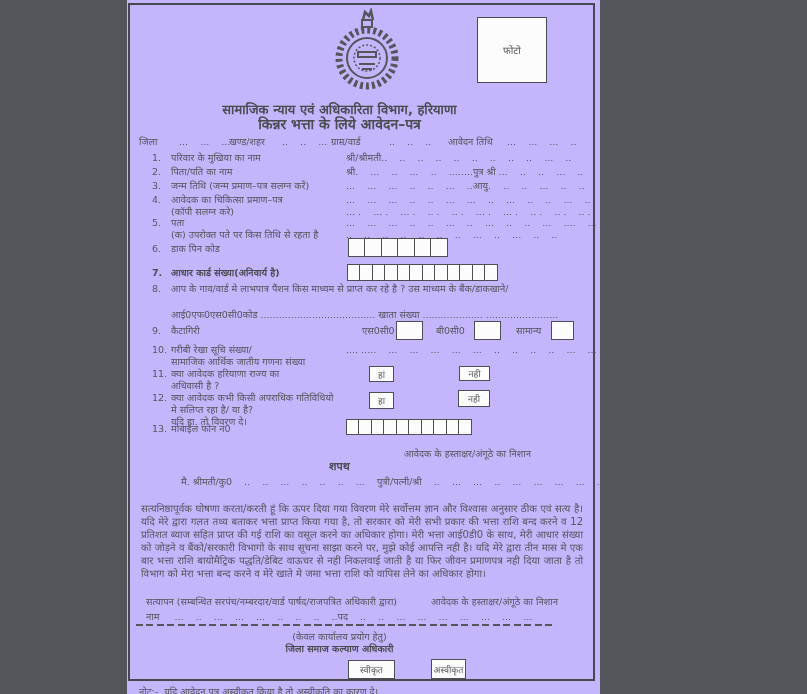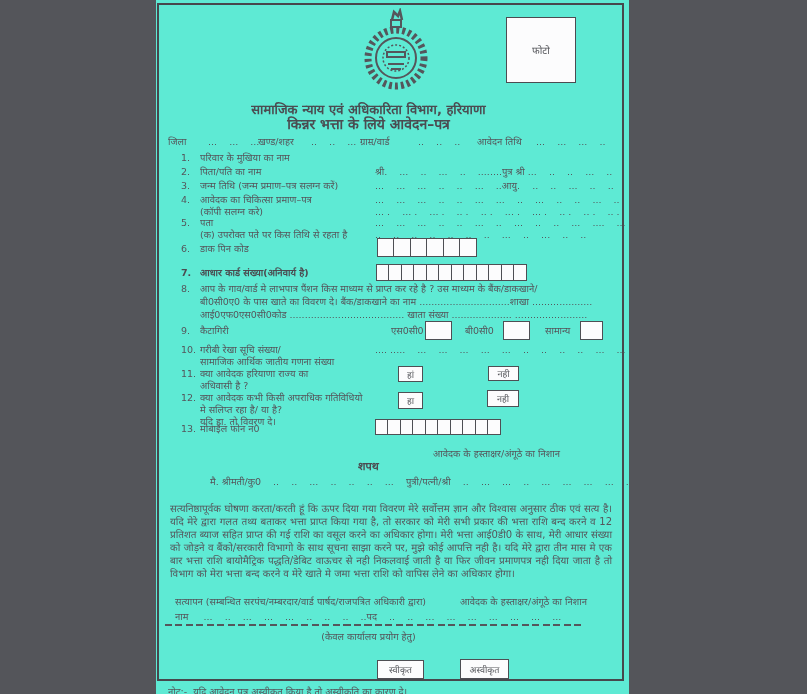--- a/index.html
+++ b/index.html
@@ -3,22 +3,22 @@
 <meta charset="utf-8">
 <style>
   html,body{margin:0;padding:0;}
   body{
     width:807px;height:694px;position:relative;overflow:hidden;
     background:#54555a;
     font-family:"DejaVu Sans",sans-serif;
     color:#54555a;
   }
   .page{
-    position:absolute;left:156px;top:0;width:473px;height:694px;
-    background:#5eead4;overflow:hidden;
+    position:absolute;left:127px;top:0;width:473px;height:694px;
+    background:#c4b5fd;overflow:hidden;
   }
   .frame{
     position:absolute;left:1px;top:3px;width:467px;height:678px;
     border:2px solid #47484d;box-sizing:border-box;pointer-events:none;
   }
   .t{position:absolute;white-space:pre;font-size:9.5px;line-height:12px;color:#55565b;}
   .b{font-weight:bold;color:#4b4c51;}
   .center{left:0;width:425px;text-align:center;}
   .photo{
     position:absolute;left:350px;top:17px;width:70px;height:66px;
@@ -81,20 +81,21 @@
   <div class="t" style="left:52px;top:136px;">...    ...    ...</div>
   <div class="t" style="left:102px;top:136px;">खण्ड/शहर</div>
   <div class="t" style="left:155px;top:136px;">..    ..    ...    ..</div>
   <div class="t" style="left:204px;top:136px;">ग्राम/वार्ड</div>
   <div class="t" style="left:262px;top:136px;">..    ..    ..</div>
   <div class="t" style="left:321px;top:136px;">आवेदन तिथि</div>
   <div class="t" style="left:380px;top:136px;">...    ...    ...    ..</div>
 
   <div class="t" style="left:25px;top:152px;">1.</div>
   <div class="t" style="left:44px;top:152px;">परिवार के मुखिया का नाम</div>
+  <div class="t" style="left:219px;top:152px;">श्री/श्रीमती..    ..    ..    ..    ..    ..    ..    ..    ..    ...    ..</div>
 
   <div class="t" style="left:25px;top:166px;">2.</div>
   <div class="t" style="left:44px;top:166px;">पिता/पति का नाम</div>
   <div class="t" style="left:219px;top:166px;">श्री.    ...    ..    ...    ..    ........पुत्र श्री ...    ..    ..    ...    ..</div>
 
   <div class="t" style="left:25px;top:180px;">3.</div>
   <div class="t" style="left:44px;top:180px;">जन्म तिथि (जन्म प्रमाण–पत्र सलग्न करें)</div>
   <div class="t" style="left:219px;top:180px;">...    ...    ...    ..    ..    ...    ..आयु.    ..    ..    ...    ..    ..</div>
 
   <div class="t" style="left:25px;top:194px;">4.</div>
@@ -132,21 +133,20 @@
       <div class="cell"></div>
       <div class="cell"></div>
       <div class="cell"></div>
       <div class="cell"></div>
       <div class="cell"></div>
       <div class="cell"></div>
     </div>
 
   <div class="t" style="left:25px;top:283px;">8.</div>
   <div class="t" style="left:44px;top:283px;">आप के गाव/वार्ड मे लाभपात्र पैंशन किस माध्यम से प्राप्त कर रहे है ? उस माध्यम के बैंक/डाकखाने/</div>
-  <div class="t" style="left:44px;top:296px;">बी0सी0ए0 के पास खाते का विवरण दे। बैंक/डाकखाने का नाम ..............................शाखा ....................</div>
   <div class="t" style="left:44px;top:309px;">आई0एफ0एस0सी0कोड ...................................... खाता संख्या .................... ........................</div>
 
   <div class="t" style="left:25px;top:325px;">9.</div>
   <div class="t" style="left:44px;top:325px;">कैटागिरी</div>
   <div class="t" style="left:235px;top:325px;">एस0सी0</div>
   <div class="chk" style="left:269px;top:321px;width:27px;height:19px;"></div>
   <div class="t" style="left:309px;top:325px;">बी0सी0</div>
   <div class="chk" style="left:347px;top:321px;width:27px;height:19px;"></div>
   <div class="t" style="left:389px;top:325px;">सामान्य</div>
   <div class="chk" style="left:424px;top:321px;width:23px;height:19px;"></div>
@@ -198,21 +198,22 @@
   <div class="t" style="left:54px;top:476px;">मै. श्रीमती/कु0    ..    ..    ...    ..    ..    ..    ...    पुत्री/पत्नी/श्री    ..    ...    ...    ..    ...    ...    ...    ...    ...</div>
   <div class="para" style="left:14px;top:502px;width:442px;">सत्यनिष्ठापूर्वक घोषणा करता/करती हूं कि ऊपर दिया गया विवरण मेरे सर्वोत्तम ज्ञान और विश्वास अनुसार ठीक एवं सत्य है। यदि मेरे द्वारा गलत तथ्य बताकर भत्ता प्राप्त किया गया है, तो सरकार को मेरी सभी प्रकार की भत्ता राशि बन्द करने व 12 प्रतिशत ब्याज सहित प्राप्त की गई राशि का वसूल करने का अधिकार होगा। मेरी भत्ता आई0डी0 के साथ, मेरी आधार संख्या को जोड़ने व बैंको/सरकारी विभागो के साथ सूचना साझा करने पर, मुझे कोई आपत्ति नही है। यदि मेरे द्वारा तीन मास मे एक बार भत्ता राशि बायोमैट्रिक पद्धति/डेबिट वाऊचर से नही निकलवाई जाती है या फिर जीवन प्रमाणपत्र नही दिया जाता है तो विभाग को मेरा भत्ता बन्द करने व मेरे खाते मे जमा भत्ता राशि को वापिस लेने का अधिकार होगा।</div>
 
   <div class="t" style="left:19px;top:596px;">सत्यापन (सम्बन्धित सरपंच/नम्बरदार/वार्ड पार्षद/राजपत्रित अधिकारी द्वारा)</div>
   <div class="t" style="left:304px;top:596px;">आवेदक के हस्ताक्षर/अंगूठे का निशान</div>
   <div class="t" style="left:19px;top:611px;">नाम     ...    ..    ...    ...    ...    ..    ..    ..    ..पद    ..    ..    ...    ...    ...    ...    ...    ...    ...</div>
 
   <div class="dashline" style="left:9px;top:624px;width:420px;"></div>
 
   <div class="t center" style="top:631px;">(केवल कार्यालय प्रयोग हेतु)</div>
+  <div class="t b center" style="top:643px;">जिला समाज कल्याण अधिकारी</div>
   <div class="ynbox" style="left:221px;top:660px;width:47px;height:19px;">
     <span>स्वीकृत</span>
   </div>
-  <div class="ynbox" style="left:304px;top:659px;width:49px;height:20px;font-family:Liberation Mono, monospace;">
+  <div class="ynbox" style="left:304px;top:659px;width:35px;height:20px;font-family:Liberation Mono, monospace;">
     <span>अस्वीकृत</span>
   </div>
 
   <div class="t" style="left:12px;top:686px;">नोट:-  यदि आवेदन पत्र अस्वीकृत किया है तो अस्वीकृति का कारण दे।</div>
 </div>
 
 </body></html>

